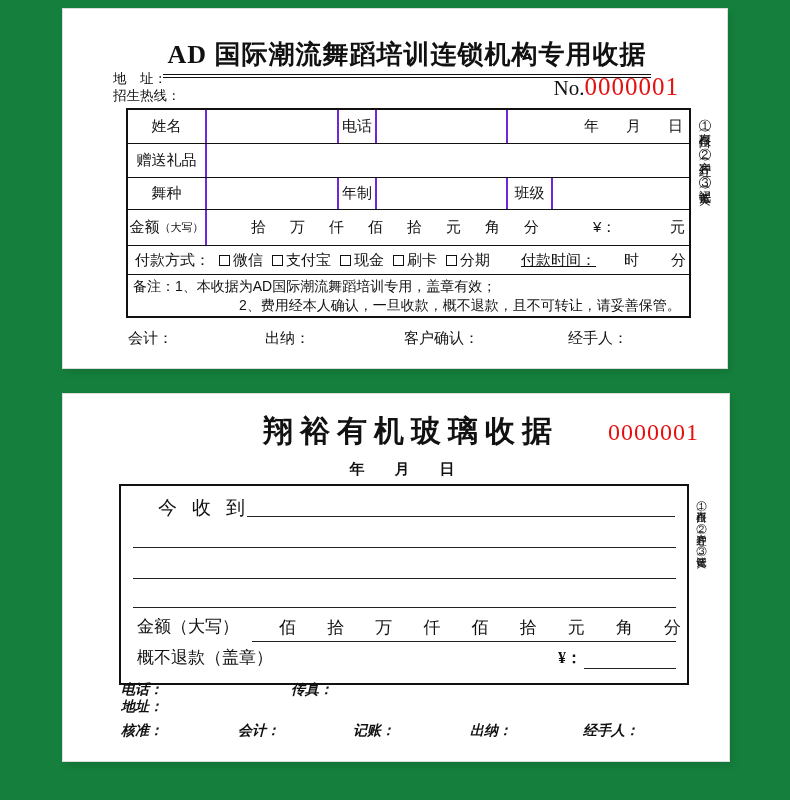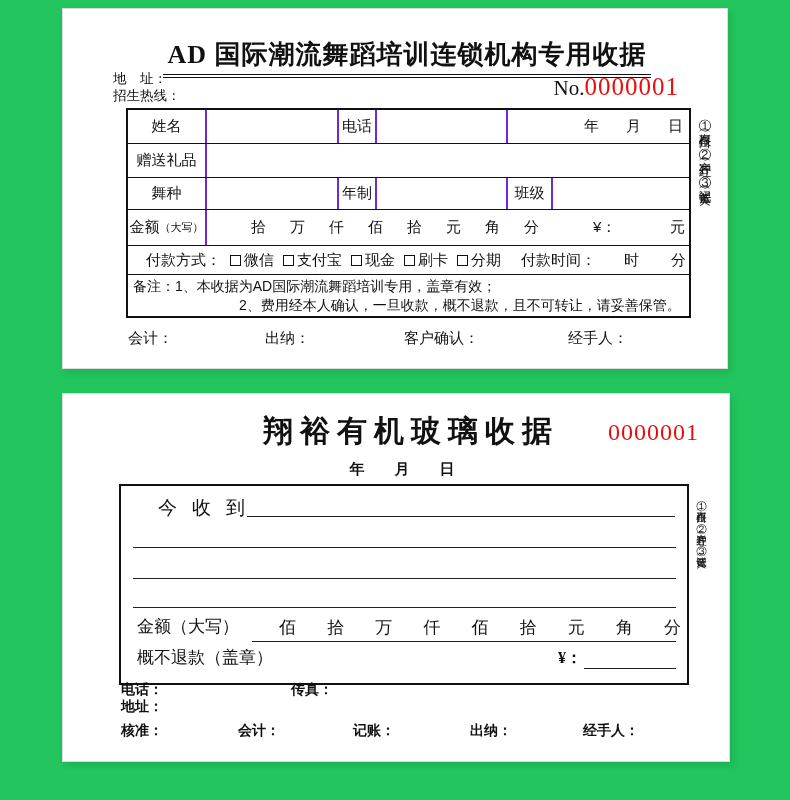--- a/index.html
+++ b/index.html
@@ -1,17 +1,17 @@
 <!DOCTYPE html>
 <html><head>
 <meta charset="utf-8">
 <style>
   * { margin:0; padding:0; box-sizing:border-box; }
   html,body { background:#efefef; }
-  .stage { position:relative; width:790px; height:800px; background:#22c55e;
+  .stage { position:relative; width:790px; height:800px; background:#15803d;
            font-family:"Liberation Sans",sans-serif; color:#111; overflow:hidden; }
   .card { position:absolute; background:#fff; border:1px solid #dcdcdc;
           box-shadow:3px 4px 7px rgba(0,0,0,.10); }
   #card-top { left:62px; top:8px; width:666px; height:361px; }
   #card-bottom { left:62px; top:393px; width:668px; height:369px;
                  font-family:"Liberation Serif",serif;padding-left:40px; }
   .abs { position:absolute; }
 
   
   .t-title { top:28px; left:0; right:0; text-align:center; padding-left:24px; }
@@ -31,25 +31,25 @@
   .tc { border-right:2px solid #6d28d9; display:flex; align-items:center;
         justify-content:center; font-size:15px; white-space:nowrap; }
   .tc.last { border-right:none; }
   .w-label{width:79px} .w-v1{width:132px} .w-l2{width:38px}
   .w-v2{width:131px} .w-class{width:45px} .grow{flex:1}
   .date-cell { justify-content:flex-end; gap:27px; padding-right:6px; }
   .amount-cell { justify-content:flex-start; padding-left:44px; gap:24px; }
   .amount-cell .ysign { margin-left:30px; }
   .amount-cell .yuan { margin-left:auto; margin-right:4px; }
   .sub { font-size:11px; }
-  .pay-cell { justify-content:flex-start; padding-left:18px; }
+  .pay-cell { justify-content:flex-start; padding-left:7px; }
   .opt { display:inline-flex; align-items:center; margin-left:9px; }
   .cb { width:11px; height:11px; border:1.5px solid #111; margin-right:3px;
         display:inline-block; background:#fff; }
-  .ptime { margin-left:auto; }
+  .ptime { margin-left:auto;text-decoration:underline; }
   .phour { margin-left:28px; }
   .pmin  { margin-left:32px; margin-right:3px; }
   .notes-cell { display:block; font-size:14px; line-height:19px; padding:2px 4px 0 5px; }
   .notes-line2 { padding-left:106px; }
   .t-sign { top:320px; left:0; right:0; height:20px; font-size:15px; }
   .t-sign span { position:absolute; top:0; }
   .s1{left:65px} .s2{left:202px} .s3{left:341px} .s4{left:505px}
 
   .copies { display:flex; flex-direction:column; }
   #card-top .copies { left:633px; top:100px; gap:10px; }
@@ -74,21 +74,21 @@
   .bl5 { left:131px; width:424px; top:155px; }
   .bl6 { left:463px; width:92px;  top:182px; }
   .b-amount-label { left:16px; top:129px; font-size:17px; white-space:nowrap; }
   .b-units { left:158px; top:130px; width:402px; display:flex;
              justify-content:space-between; font-size:17px; }
   .b-payee { left:16px; top:160px; font-size:17px; white-space:nowrap; }
   .b-yen { left:437px; top:162px; font-size:16px; font-weight:bold; }
   .b-line-contact1 { top:287px; left:0; right:0; font-size:14px; font-weight:bold; }
   .b-line-contact2 { top:304px; left:0; right:0; font-size:14px; font-weight:bold; }
   .b-sign { top:328px; left:0; right:0; font-size:14px; font-weight:bold; }
-  .b-line-contact1 span, .b-line-contact2 span, .b-sign span { position:absolute; top:0; }
+  .b-line-contact1 span, .b-line-contact2 span, .b-sign span { position:absolute; top:0;font-style:italic; }
   .p1{left:58px} .p2{left:228px}
   .q1{left:58px} .q2{left:175px} .q3{left:290px} .q4{left:407px} .q5{left:520px}
 </style>
 </head>
 <body>
 
 <div class="stage">
 
   <div class="card" id="card-top">
 

